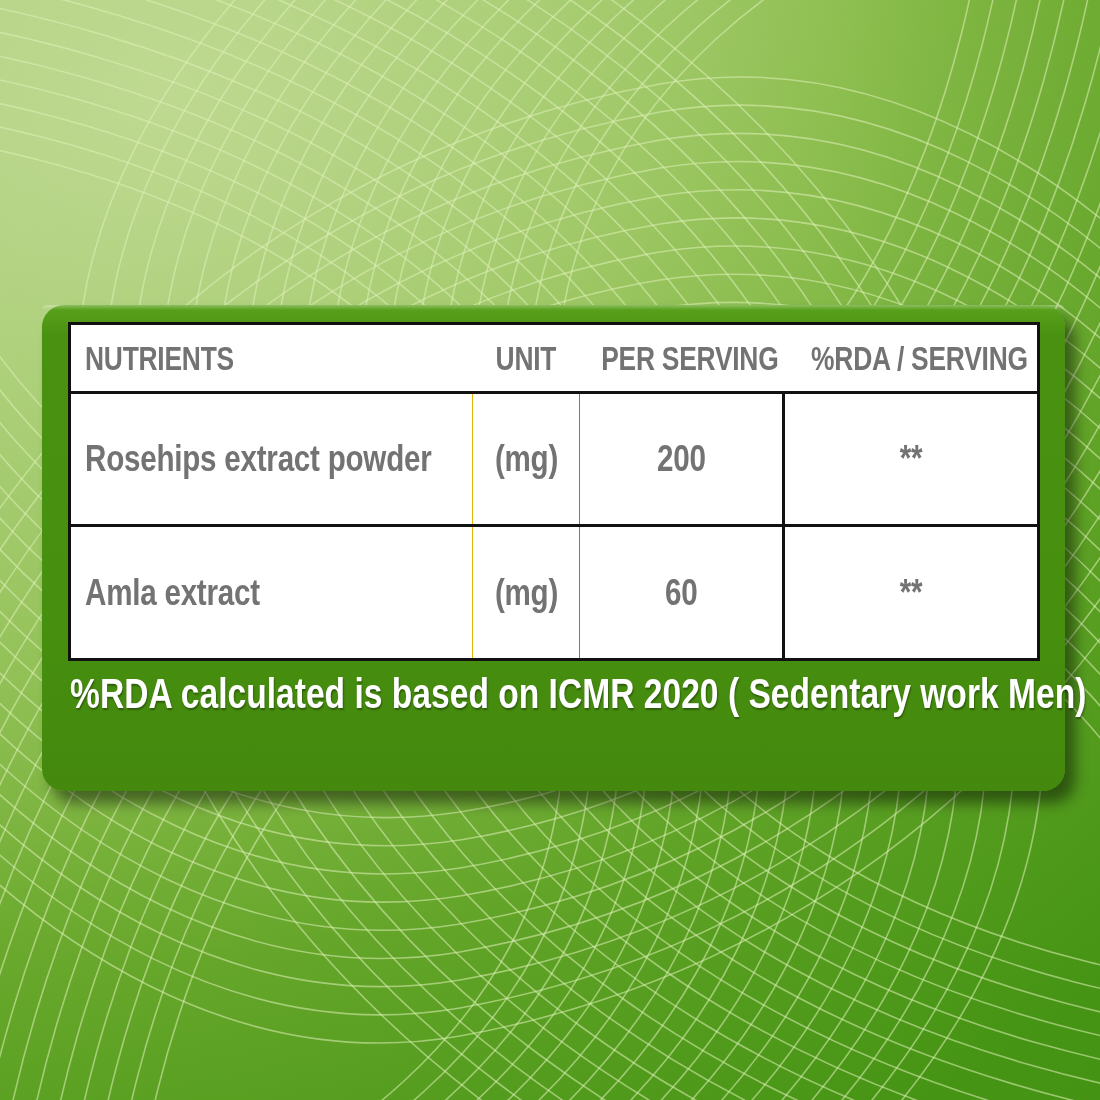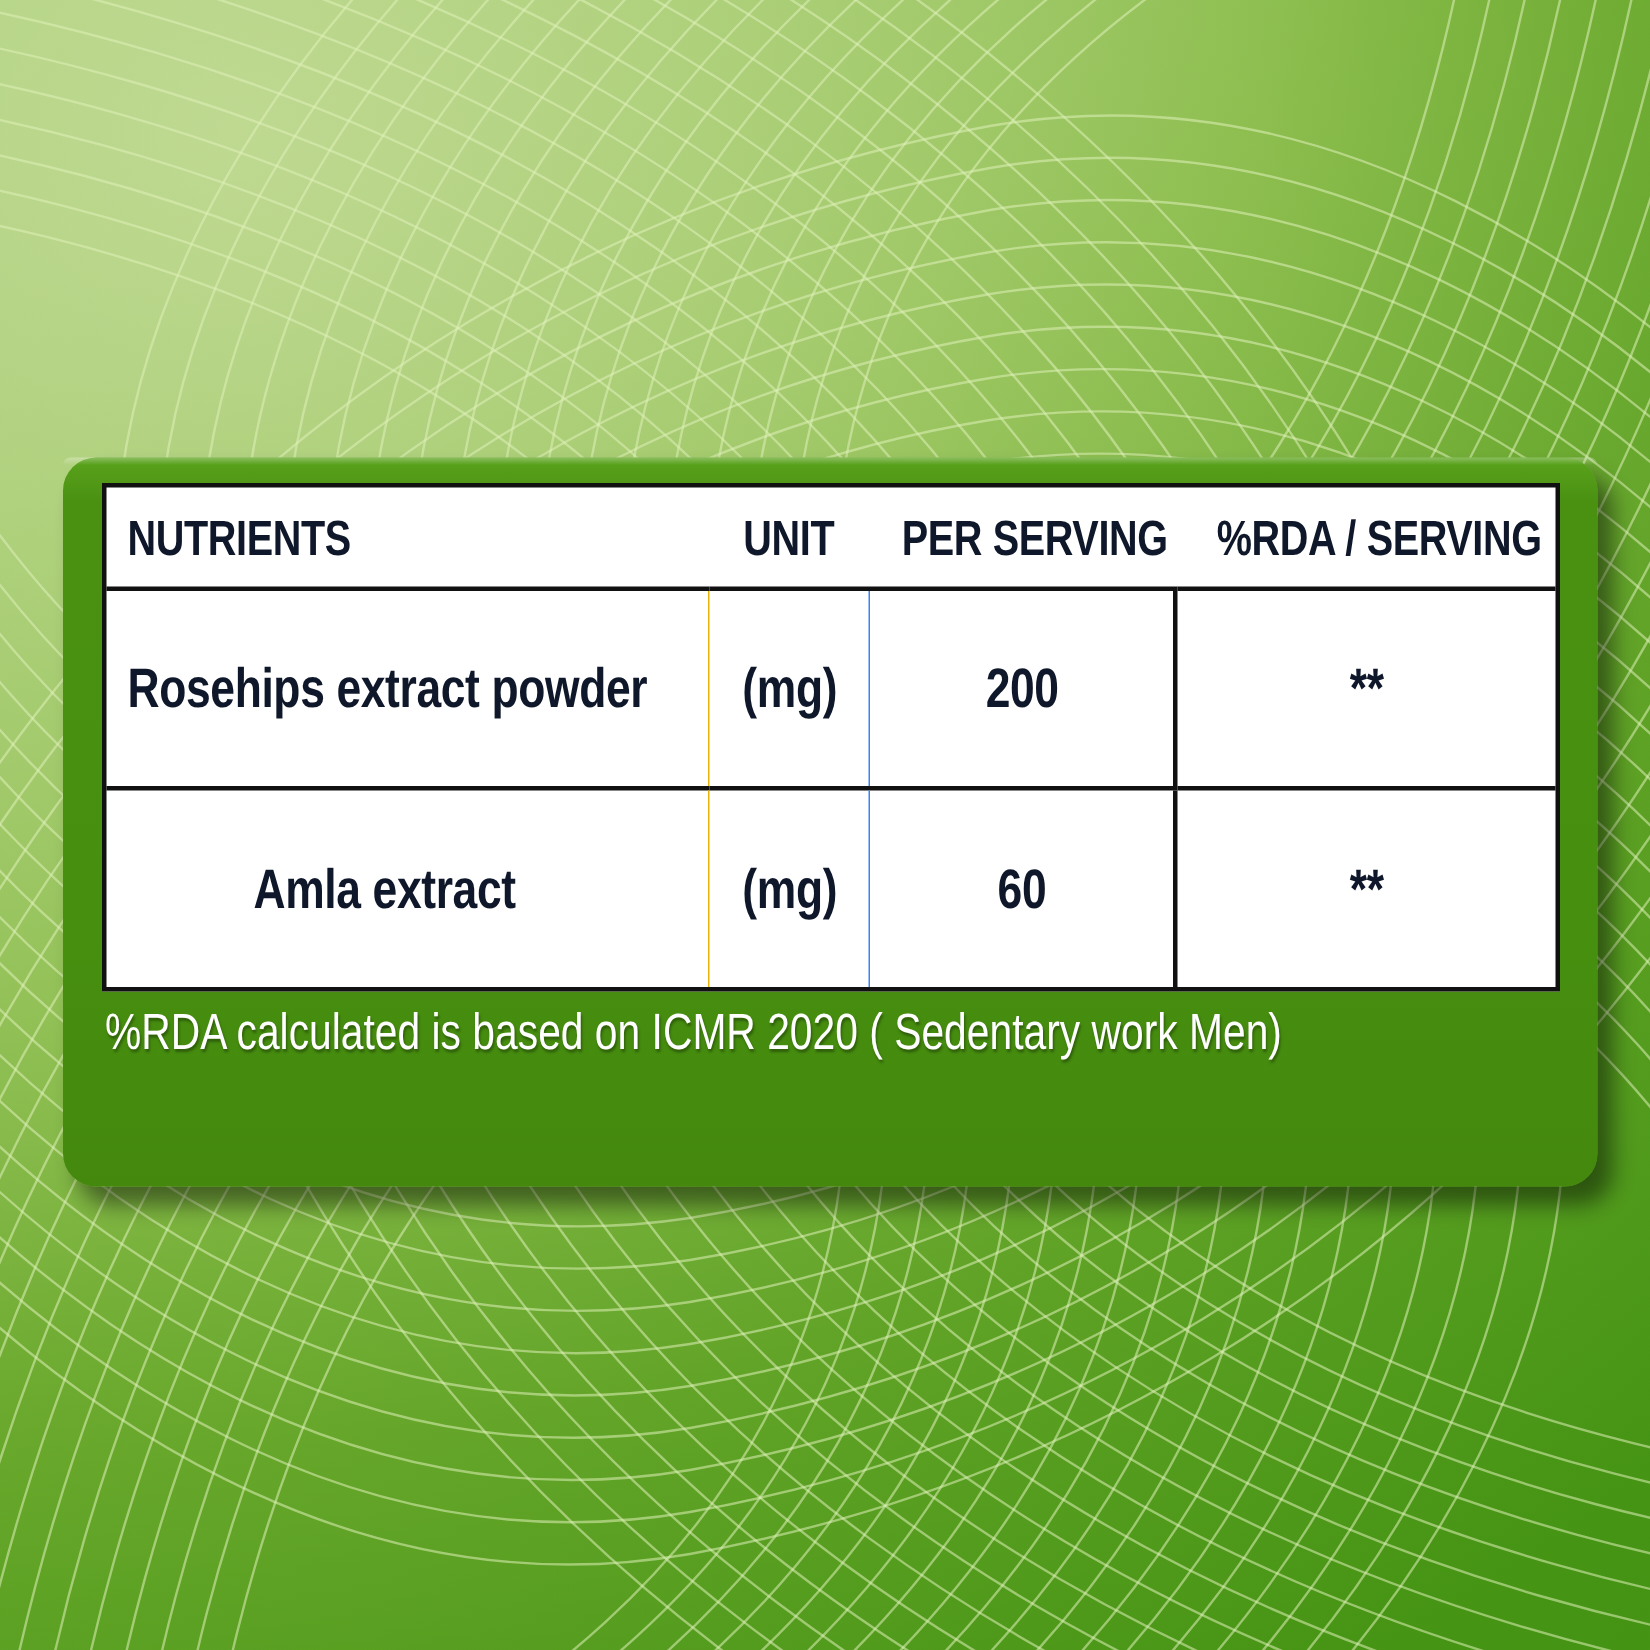--- a/index.html
+++ b/index.html
@@ -37,21 +37,21 @@
     background:linear-gradient(180deg,rgba(255,255,255,.30),rgba(255,255,255,0));
   }
 
   
   .tbl-wrap{
     position:absolute;left:26px;top:17px;width:972px;height:339px;
     background:#fff;border:3px solid #111;box-sizing:border-box;
   }
   table.nutri{
     width:100%;height:100%;border-collapse:collapse;table-layout:fixed;
-    color:#0f172a;
+    color:#737373;
     padding-left:48px;
   }
   table.nutri col.c-name{width:41.6%;}
   table.nutri col.c-unit{width:11.0%;}
   table.nutri col.c-serv{width:21.2%;}
   table.nutri col.c-rda {width:26.2%;}
 
   .nutri th,.nutri td{
     padding:0;margin:0;border:0;
     font-weight:700;
@@ -68,36 +68,36 @@
     white-space:nowrap;
   }
   .nutri thead th.h-name{text-align:left;padding-left:14px;}
   .nutri thead th.h-unit,
   .nutri thead th.h-serv,
   .nutri thead th.h-rda{text-align:center;}
 
   .nutri tbody tr{height:68px;}
   .nutri tbody tr+tr td{border-top:3px solid #111;margin-top:12px;}
   .nutri tbody td{vertical-align:middle;font-size:37px;line-height:1;white-space:nowrap;}
-  .nutri tbody td.t-name{text-align:center;padding-left:14px;}
+  .nutri tbody td.t-name{text-align:left;padding-left:14px;}
   .nutri tbody td.t-unit{text-align:center;border-left:1px solid #eab308;}
   .nutri tbody td.t-serv{text-align:center;border-left:1px solid #3b82f6;}
   .nutri tbody td.t-rda {text-align:center;border-left:3px solid #111;}
 
   
   .sq{display:inline-block;transform:scaleX(.80);transform-origin:left center;}
   .sqc{display:inline-block;transform:scaleX(.80);transform-origin:center center;}
 
   
   .notes{
     position:absolute;left:28px;top:362px;width:980px;
     color:#ffffff;
   }
   .note{
-    font-size:34px;font-weight:400;line-height:1.28;
+    font-size:42px;font-weight:700;line-height:1.28;
     white-space:nowrap;
     text-shadow:1px 2px 2px rgba(0,0,0,.35);
   }
 </style>
 </head>
 <body>
 
 <div id="stage">
 
   <div class="bg-base"></div>

